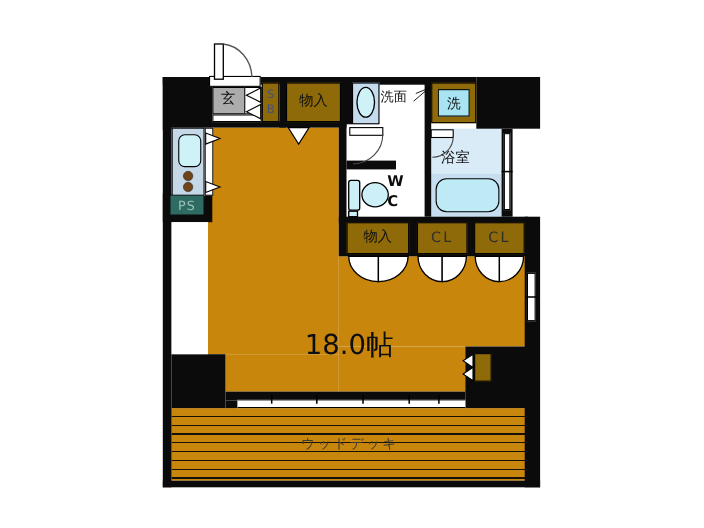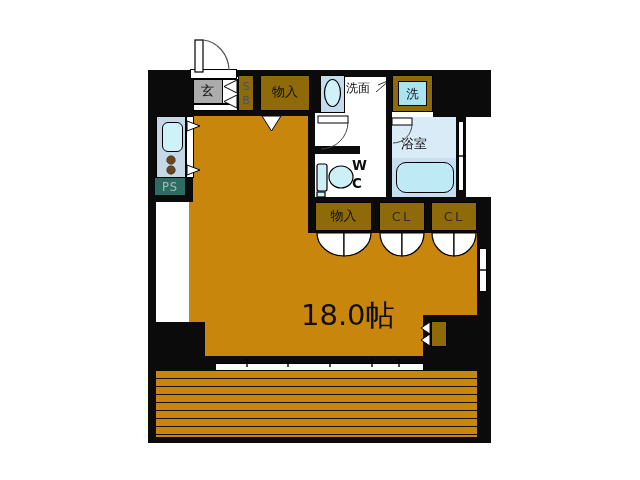--- a/index.html
+++ b/index.html
@@ -166,15 +166,16 @@
   <div class="abs lbl center" style="left:392px;top:75px;width:41px;height:37px;font-size:12.5px;">洗</div>
   <div class="abs lbl" style="left:401px;top:137px;font-size:13px;">浴室</div>
   <div class="abs" style="left:352px;top:157px;font-size:13.5px;font-weight:700;line-height:17.5px;color:#0e0e0e;">
     <div>W</div>
     <div>C</div>
   </div>
   <div class="abs center" style="left:155px;top:178px;width:30px;height:17px;font-size:11.5px;letter-spacing:1px;color:#9cc0b8;">PS</div>
   <div class="abs lbl center" style="left:315px;top:202px;width:57px;height:29px;font-size:13px;">物入</div>
   <div class="abs center" style="left:379px;top:202px;width:46px;height:29px;font-size:13px;letter-spacing:2px;color:#2e2e2e;">CL</div>
   <div class="abs center" style="left:431px;top:202px;width:46px;height:29px;font-size:13px;letter-spacing:2px;color:#2e2e2e;">CL</div>
-  <div class="abs lbl" style="left:277px;top:300px;font-size:29px;margin-left:24px;">18.0帖</div>
+  <div class="abs lbl" style="left:277px;top:300px;font-size:25px;">18.0帖</div>
+  <div class="abs center" style="left:156px;top:395px;width:324px;font-size:12.5px;letter-spacing:2px;color:#3f3b30;">ウッドデッキ</div>
 
 </div>
 
 </body></html>

